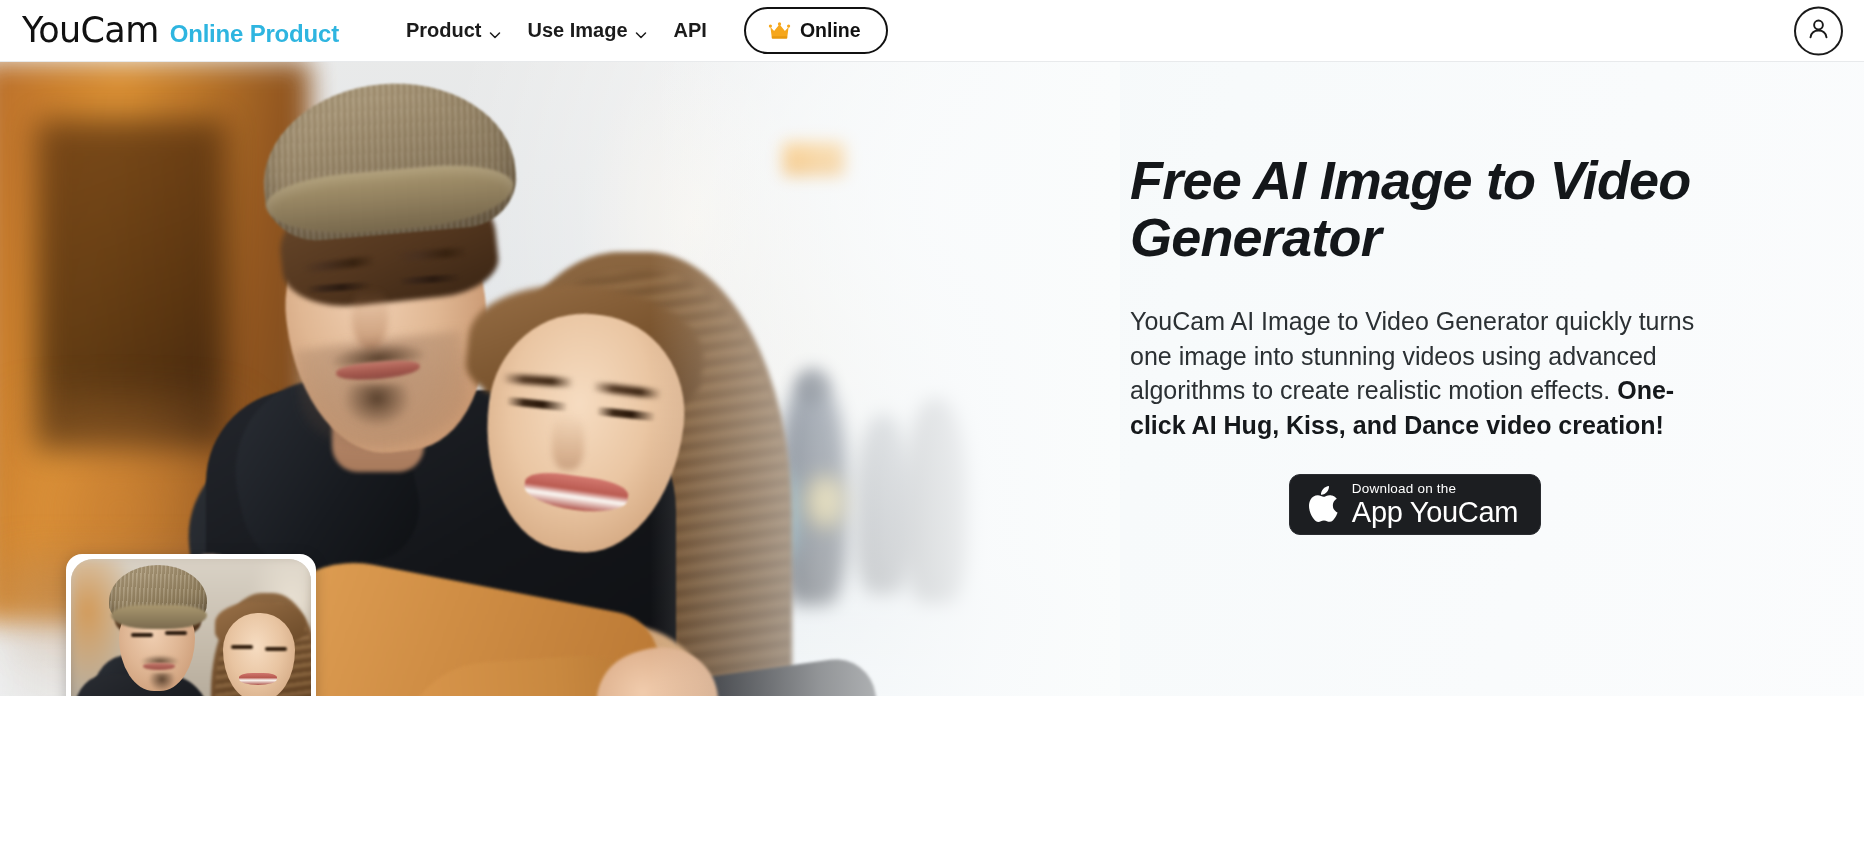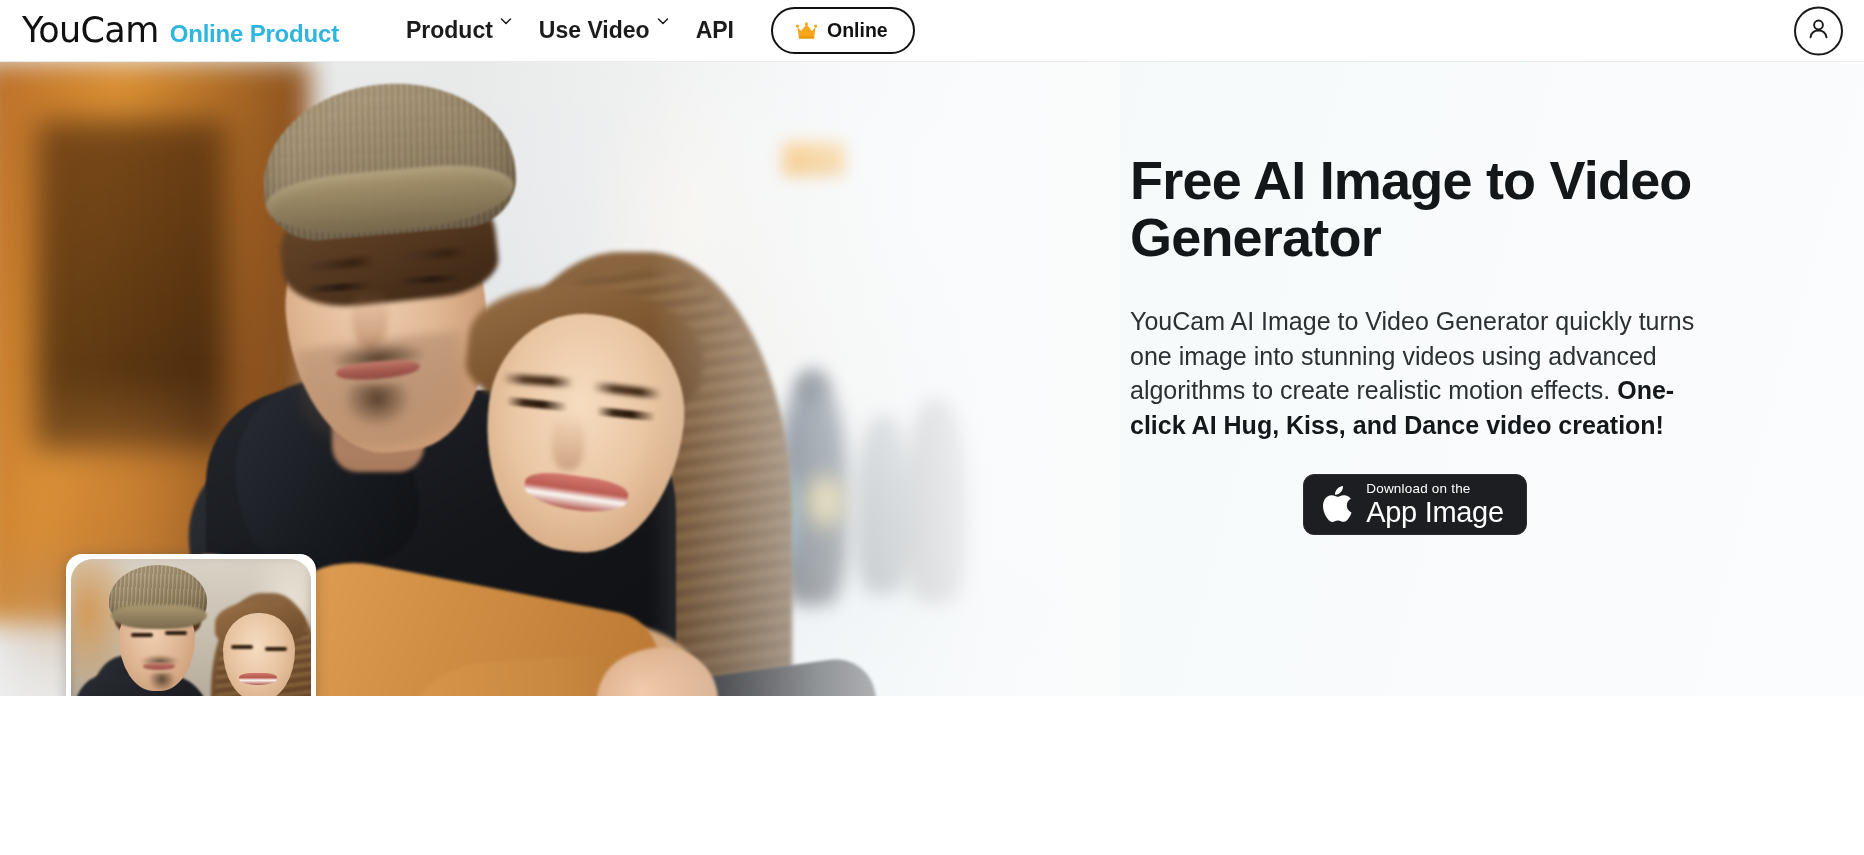--- a/index.html
+++ b/index.html
@@ -61,24 +61,24 @@
   }
 
   .nav {
     display: flex;
     align-items: center;
     margin-left: 53px;
     gap: 0px;
   }
   .nav-item {
     display: flex;
-    align-items: flex-start;
+    align-items: flex-end;
     gap: 7px;
     padding: 8px 14px;
-    font-size: 23px;
+    font-size: 20px;
     font-weight: 600;
     color: #1b1b1b;
     cursor: pointer;
     border-radius: 6px;
     white-space: nowrap;
   }
   .chev {
     display: inline-block;
     width: 11px;
     height: 11px;
@@ -544,20 +544,21 @@
     z-index: 20;
   }
   .headline {
     margin: 0;
     font-size: 54px;
     line-height: 1.06;
     font-weight: 700;
     color: #14171a;
     letter-spacing: -0.8px;
     max-width: 570px;
+    font-style: italic;
   }
   .subcopy {
     margin: 38px 0 0 0;
     font-size: 25px;
     line-height: 1.38;
     color: #2b3033;
     max-width: 565px;
     font-weight: 400;
   }
   .subcopy b { font-weight: 700; color: #15181b; }
@@ -619,21 +620,21 @@
       <div class="nav-item">
         <span>Product</span>
         <span class="chev">
           <svg viewBox="0 0 12 12" width="12" height="12" aria-hidden="true">
             <path d="M1.5 4 L6 8.5 L10.5 4" fill="none" stroke="#1b1b1b" stroke-width="1.5" stroke-linecap="round" stroke-linejoin="round"></path>
           </svg>
         </span>
       </div>
 
       <div class="nav-item">
-        <span>Use Video</span>
+        <span>Use Image</span>
         <span class="chev">
           <svg viewBox="0 0 12 12" width="12" height="12" aria-hidden="true">
             <path d="M1.5 4 L6 8.5 L10.5 4" fill="none" stroke="#1b1b1b" stroke-width="1.5" stroke-linecap="round" stroke-linejoin="round"></path>
           </svg>
         </span>
       </div>
 
       <div class="nav-item">
         <span>API</span>
       </div>
@@ -776,21 +777,21 @@
       <div class="store-row">
         <div class="appstore">
           <span>
             <svg class="apple-logo" viewBox="0 0 26 31" aria-hidden="true">
               <path d="M17.6 0c.15 1.9-.6 3.76-1.76 5.1-1.18 1.37-3.1 2.43-4.96 2.28-.18-1.83.71-3.74 1.83-4.94C13.9 1.1 15.93.1 17.6 0z" fill="#ffffff"></path>
               <path d="M24.1 10.7c-.17.1-3.27 1.88-3.24 5.58.04 4.44 3.9 5.9 3.95 5.93-.03.1-.62 2.12-2.03 4.2-1.22 1.8-2.5 3.6-4.5 3.64-1.98.04-2.62-1.17-4.88-1.17-2.26 0-2.96 1.13-4.84 1.2-1.94.07-3.42-1.94-4.65-3.74C1.4 22.66-.52 15.96 2.08 11.45c1.3-2.25 3.6-3.67 6.1-3.7 1.9-.04 3.7 1.28 4.86 1.28 1.17 0 3.35-1.58 5.64-1.35.96.04 3.66.39 5.42 2.92-.14.09-.01.01 0 .1z" fill="#ffffff"></path>
             </svg>
           </span>
           <span class="appstore-text">
             <span class="appstore-small">Download on the</span>
-            <span class="appstore-big">App Image</span>
+            <span class="appstore-big">App YouCam</span>
           </span>
         </div>
       </div>
 
     </div>
 
   </section>
 
 </div>
 

